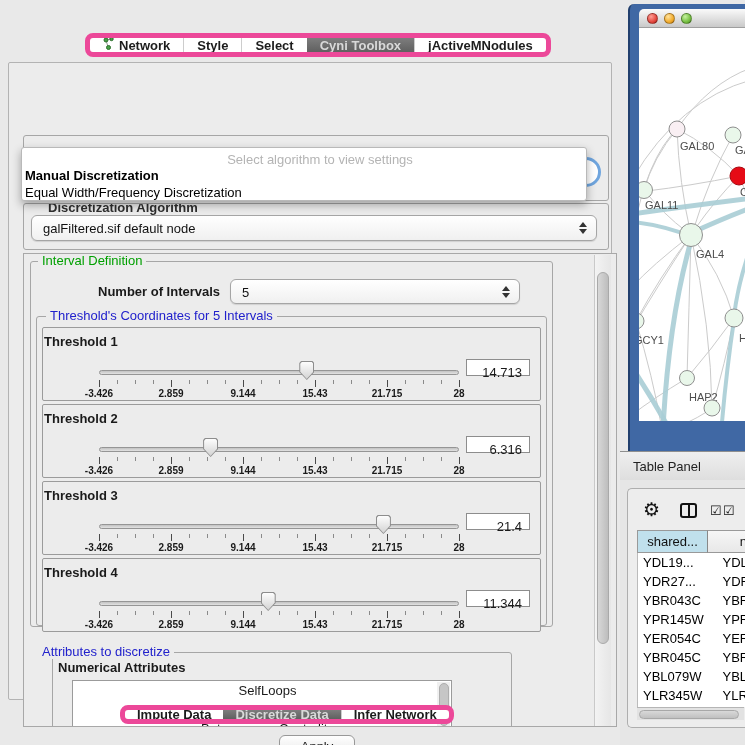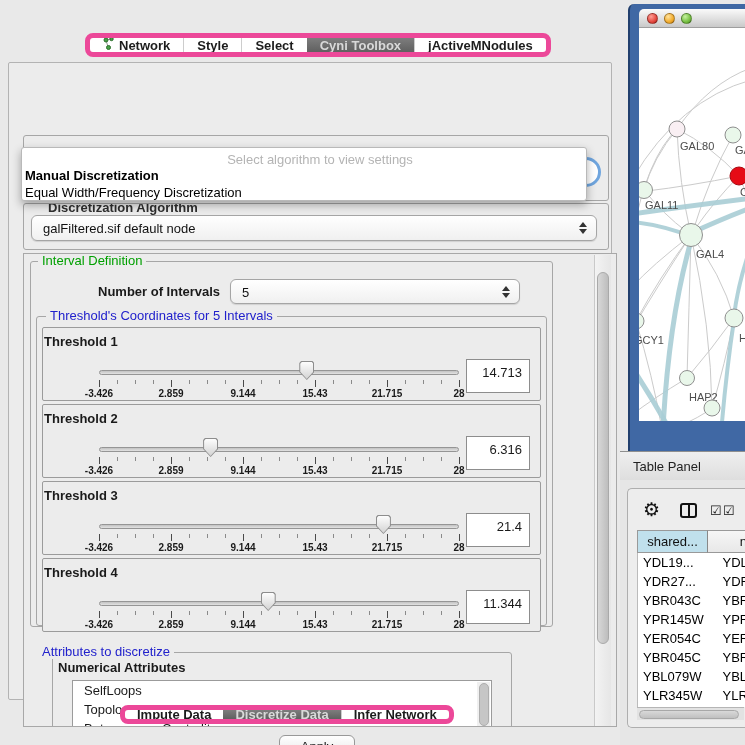--- a/index.html
+++ b/index.html
@@ -64,26 +64,26 @@
 
   .tbox { position:absolute; left:18px; width:499px; height:74px; border:1px solid #9b9b9b; background:#ececec; border-radius:2px; }
   .tbox-title { position:absolute; left:1px; top:6px; font-weight:bold; font-size:13px; }
   .track { position:absolute; left:56px; top:42px; width:360px; height:5px; background:linear-gradient(#c2c2c2,#e2e2e2); border:1px solid #959595; border-radius:3px; }
   .handle { position:absolute; top:33px; width:15px; height:19px; clip-path:polygon(12% 0,88% 0,100% 10%,100% 58%,50% 100%,0 58%,0 10%); background:#8d8d8d; }
   .handle-in { position:absolute; left:1px; top:1px; width:13px; height:17px; clip-path:polygon(12% 0,88% 0,100% 10%,100% 58%,50% 100%,0 58%,0 10%); background:linear-gradient(#fdfdfd,#d3d3d3); }
   .tick { position:absolute; width:1px; background:#4a4a4a; }
   .tick.major { top:52px; height:7px; }
   .tick.minor { top:52px; height:4px; background:#8a8a8a; }
   .tick-label { position:absolute; top:60px; width:60px; text-align:center; font-size:10px; font-weight:bold; color:#1a1a1a; }
-  .tval { position:absolute; left:423px; top:31px; width:64px; height:34px; background:#fff; border:1px solid #8d8d8d; font-size:13px; line-height:26px; text-align:right; padding-right:7px; }
+  .tval { position:absolute; left:423px; top:31px; width:64px; height:17px; background:#fff; border:1px solid #8d8d8d; font-size:13px; line-height:26px; text-align:right; padding-right:7px; }
 
   #attr-group { left:28px; top:398px; width:460px; height:90px; }
   #attr-legend { left:14px; top:391px; position:absolute; }
   #attr-heading { position:absolute; left:34px; top:406px; font-weight:bold; }
-  #attr-list { position:absolute; left:48px; top:426px; width:420px; height:47px; background:#fff; border:1px solid #9b9b9b; overflow:hidden; }
+  #attr-list { position:absolute; left:48px; top:426px; width:380px; height:47px; background:#fff; border:1px solid #9b9b9b; overflow:hidden;text-align:center; }
   .attr-item { padding:2px 0 2px 11px; font-size:13px; line-height:15px; }
   #attr-vsb { position:absolute; right:1px; top:1px; width:13px; height:45px; background:#f0f0f0; }
   #attr-vsb-thumb { position:absolute; left:1.5px; top:1px; width:10px; height:43px; background:#c6c6c6; border:1px solid #aeaeae; border-radius:5px; }
 
   #panel-vsb { position:absolute; left:570px; top:1px; width:17px; height:471px; background:linear-gradient(90deg,#f3f3f3,#e6e6e6); border-left:1px solid #c9c9c9; }
   #panel-vsb-thumb { position:absolute; left:2px; top:17px; width:12px; height:372px; background:linear-gradient(90deg,#d8d8d8,#bdbdbd); border:1px solid #a9a9a9; border-radius:6px; }
 
   #apply-btn { position:absolute; left:270px; top:672px; width:76px; height:23px; background:linear-gradient(#fefefe,#e7e7e7); border:1px solid #989898; border-radius:6px; font-size:13px; text-align:center; line-height:21px; }
 
   

